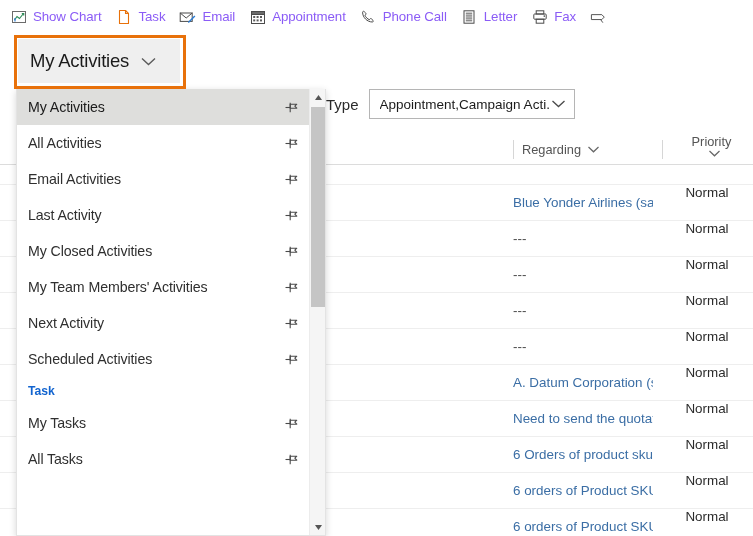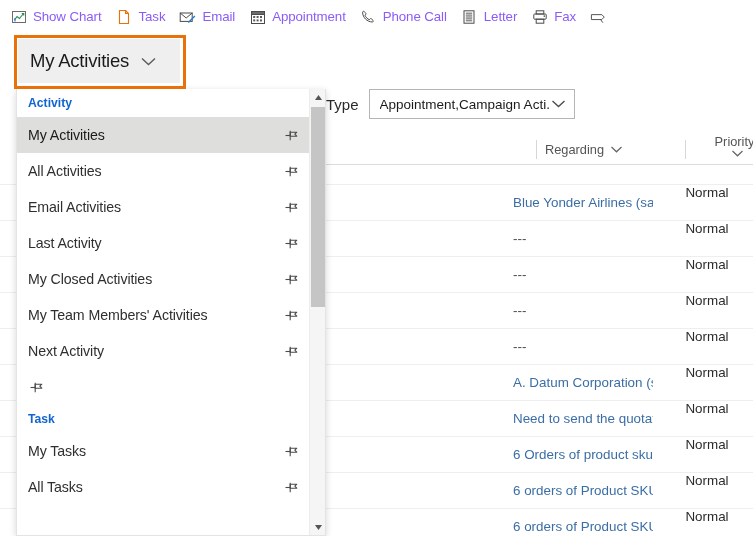--- a/index.html
+++ b/index.html
@@ -122,21 +122,20 @@
   
   .grid {
     position: absolute;
     left: 0; top: 134px;
     width: 753px; height: 402px;
   }
   .grid-head {
     position: relative;
     height: 31px;
     border-bottom: 1px solid #dcdcdc;
-    margin-left: 23px;
   }
   .col-head {
     position: absolute;
     top: 0; height: 31px;
     display: flex;
     align-items: center;
     cursor: pointer;
     padding-left: 9px;
   }
   .col-head::before {
@@ -467,21 +466,20 @@
         <div class="cell link c-subject"></div>
         <div class="cell link c-regard">6 orders of Product SKU .</div>
         <div class="cell plain c-priority">Normal</div>
       </div>
     </div>
   </div>
 
   <div class="flyout">
     <div class="fly-list">
 
-      <div class="grp-head">Activity</div>
 
       <div class="fly-item sel">
         <span class="fi-lbl">My Activities</span>
         <span class="fi-pin">
           <svg width="15" height="13" viewBox="0 0 15 13">
             <path d="M6.2 1.8 v9.4" stroke="#4a4a4a" stroke-width="1.1" fill="none"></path>
             <path d="M6.2 3.2 h6.6 l-2 2 2 2 h-6.6 z" fill="none" stroke="#4a4a4a" stroke-width="1.1" stroke-linejoin="round"></path>
             <path d="M1.5 6.5 h4.7" stroke="#4a4a4a" stroke-width="1.1" fill="none"></path>
           </svg>
         </span>
@@ -548,20 +546,21 @@
           <svg width="15" height="13" viewBox="0 0 15 13">
             <path d="M6.2 1.8 v9.4" stroke="#4a4a4a" stroke-width="1.1" fill="none"></path>
             <path d="M6.2 3.2 h6.6 l-2 2 2 2 h-6.6 z" fill="none" stroke="#4a4a4a" stroke-width="1.1" stroke-linejoin="round"></path>
             <path d="M1.5 6.5 h4.7" stroke="#4a4a4a" stroke-width="1.1" fill="none"></path>
           </svg>
         </span>
       </div>
 
 
       <div class="fly-item">
+        <span class="fi-lbl">Scheduled Activities</span>
         <span class="fi-pin">
           <svg width="15" height="13" viewBox="0 0 15 13">
             <path d="M6.2 1.8 v9.4" stroke="#4a4a4a" stroke-width="1.1" fill="none"></path>
             <path d="M6.2 3.2 h6.6 l-2 2 2 2 h-6.6 z" fill="none" stroke="#4a4a4a" stroke-width="1.1" stroke-linejoin="round"></path>
             <path d="M1.5 6.5 h4.7" stroke="#4a4a4a" stroke-width="1.1" fill="none"></path>
           </svg>
         </span>
       </div>
 
       <div class="grp-head">Task</div>

